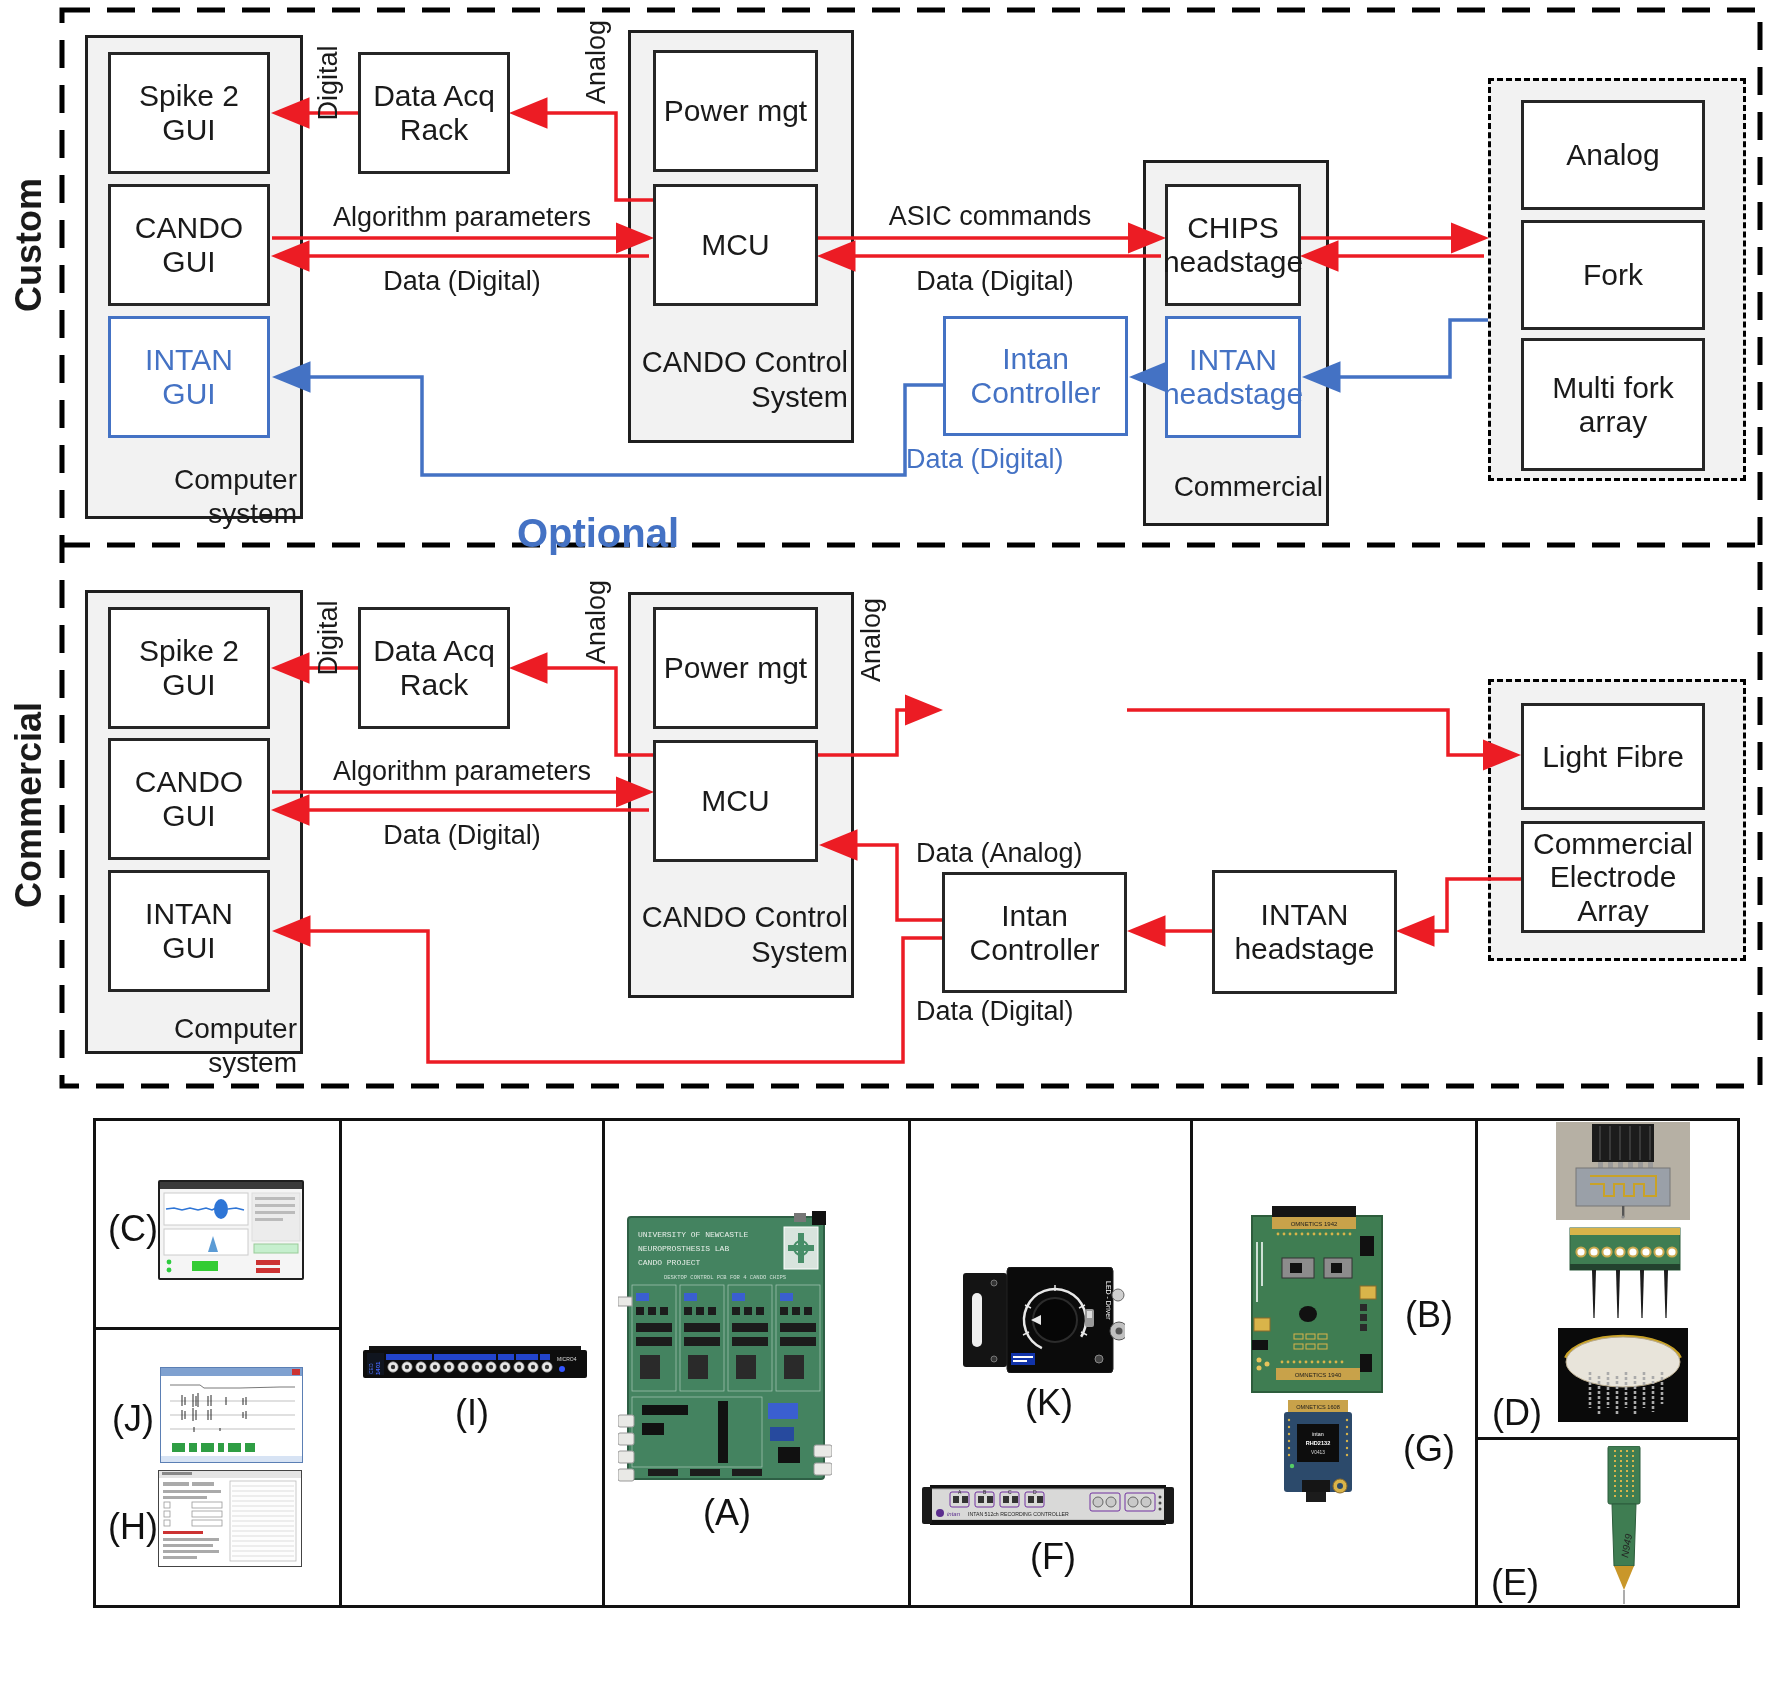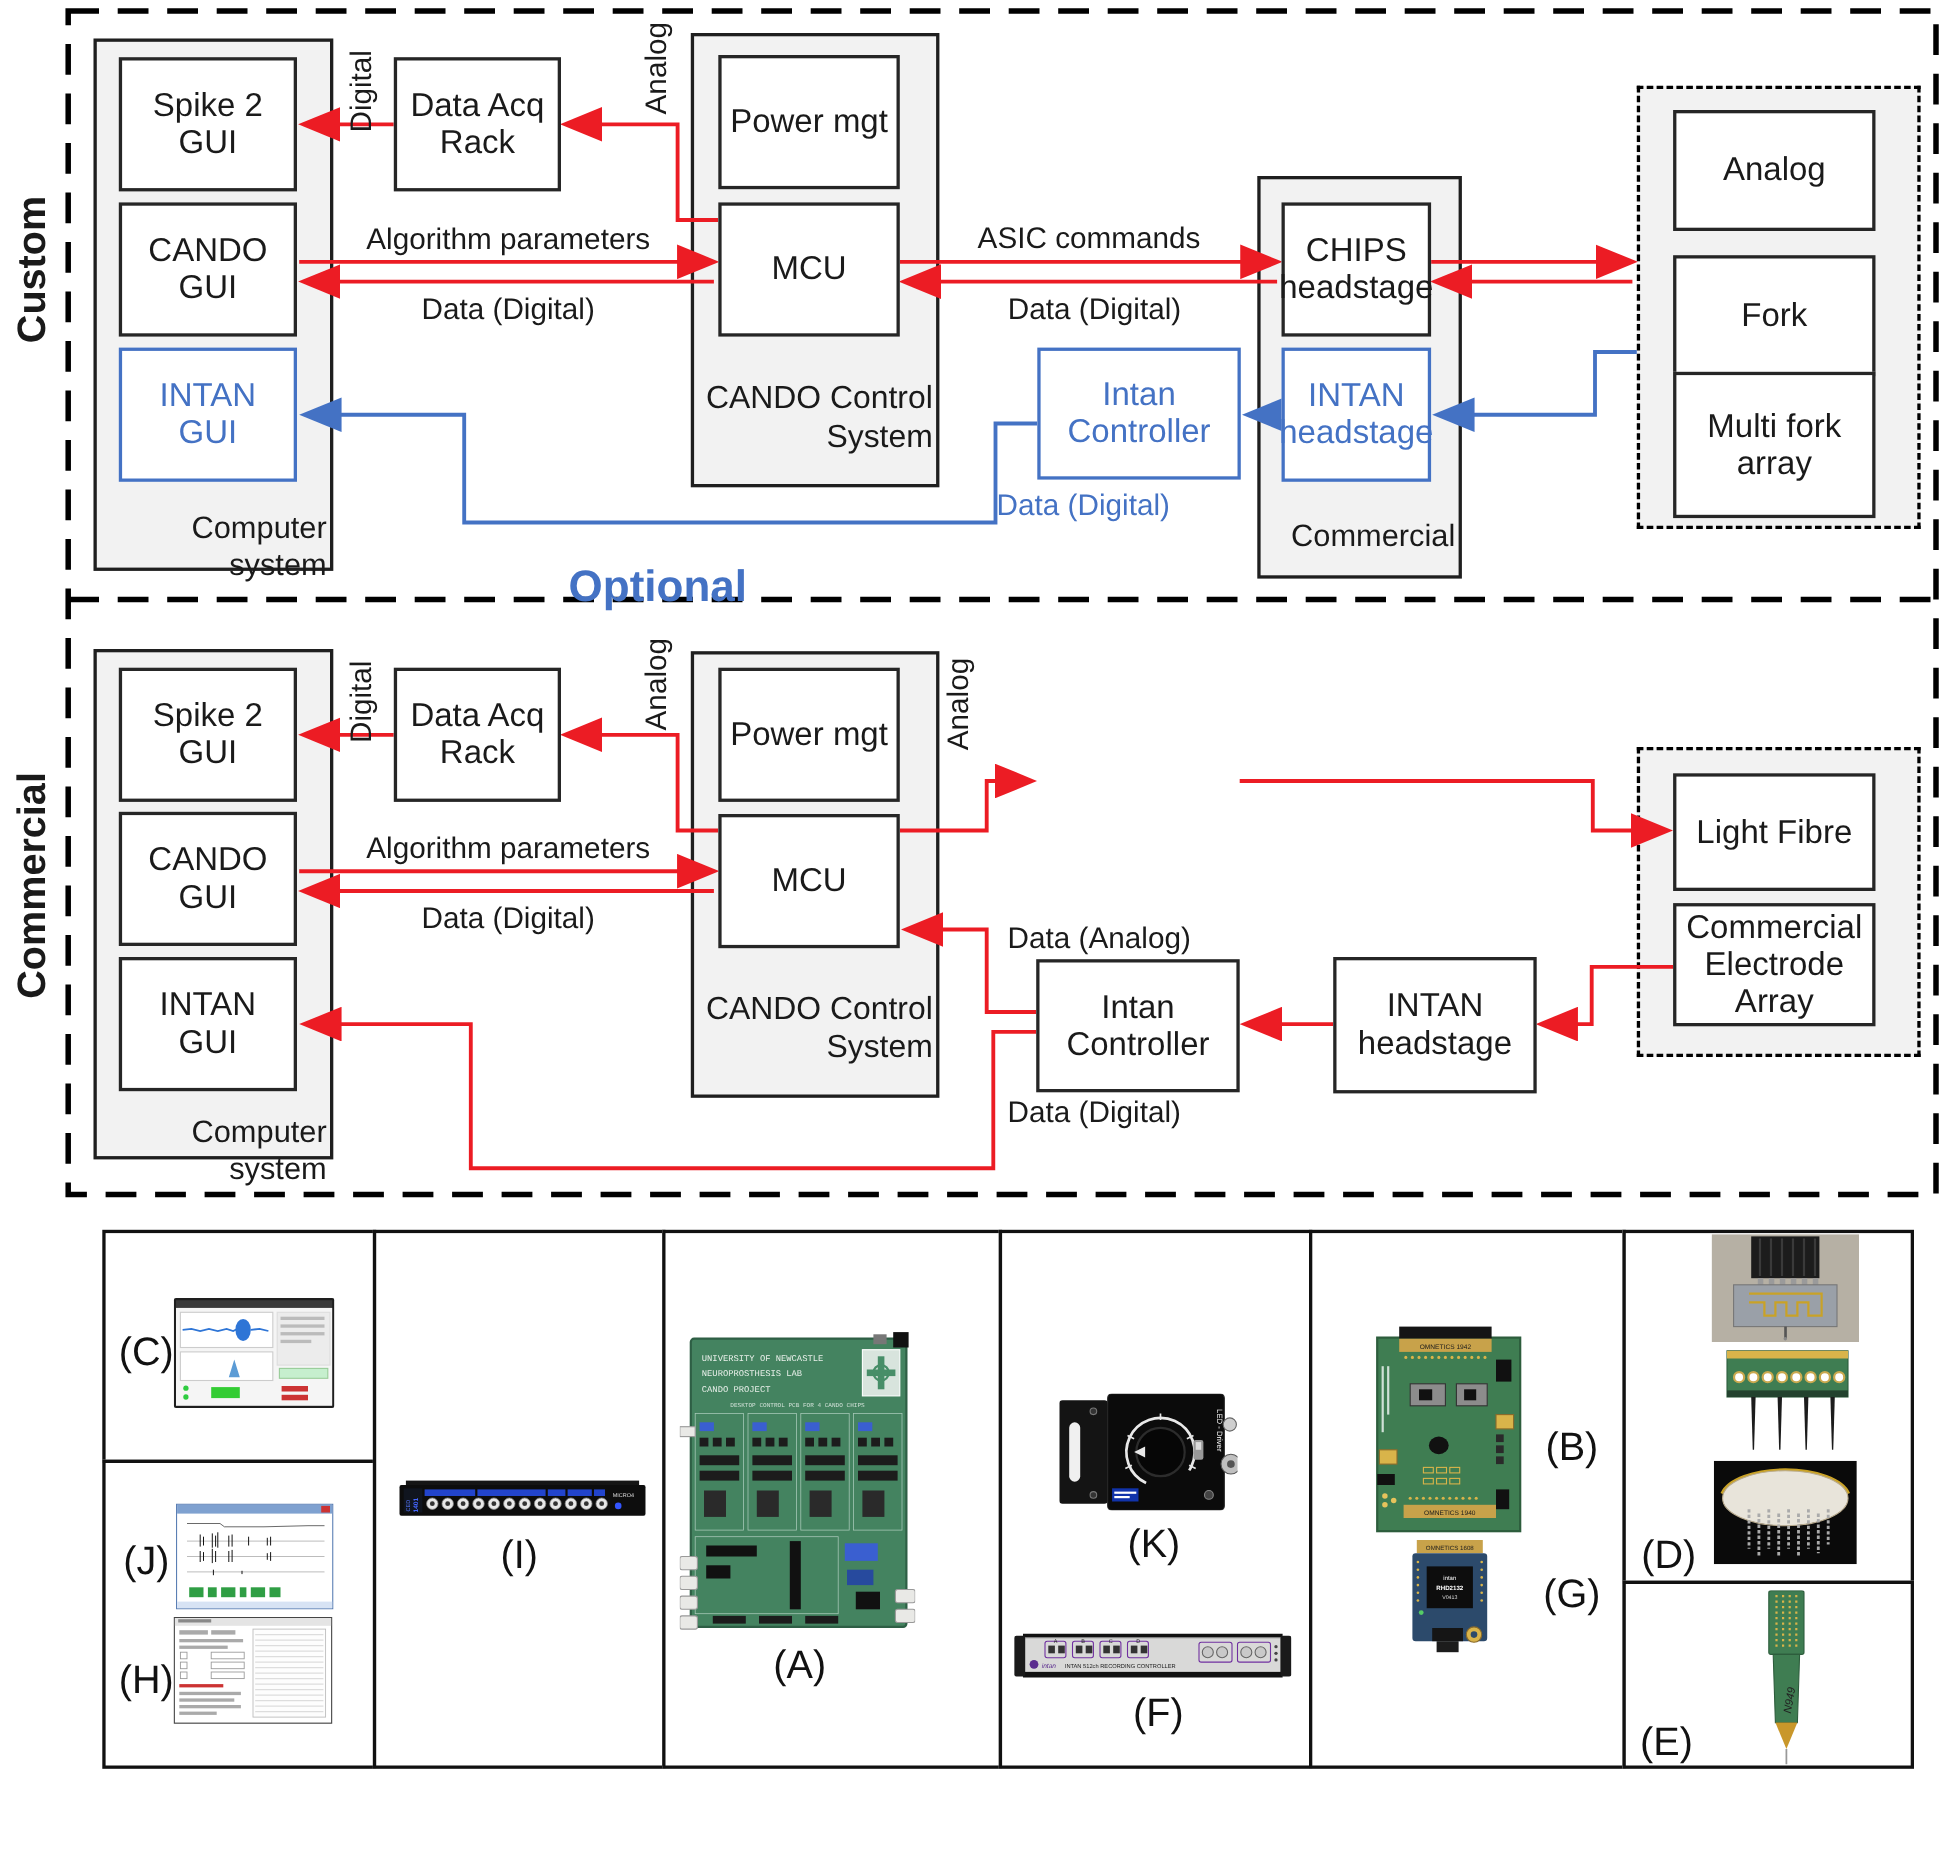--- a/index.html
+++ b/index.html
@@ -99,21 +99,21 @@
     </div>
   <div class="node" style="left:1165px;top:184px;width:136px;height:122px">
       <span>CHIPS headstage</span>
     </div>
   <div class="node blue" style="left:1165px;top:316px;width:136px;height:122px">
       <span>INTAN headstage</span>
     </div>
   <div class="node" style="left:1521px;top:100px;width:184px;height:110px">
       <span>Analog</span>
     </div>
-  <div class="node" style="left:1521px;top:232px;width:184px;height:110px">
+  <div class="node" style="left:1521px;top:220px;width:184px;height:110px">
       <span>Fork</span>
     </div>
   <div class="node" style="left:1521px;top:338px;width:184px;height:133px">
       <span>Multi fork array</span>
     </div>
 
   <div class="contlbl" style="left:85px;top:463px;width:212px">Computer system</div>
   <div class="contlbl" style="left:628px;top:345px;width:220px;font-size:29px">CANDO Control System</div>
   <div class="contlbl" style="left:1143px;top:470px;width:180px">Commercial</div>
 

